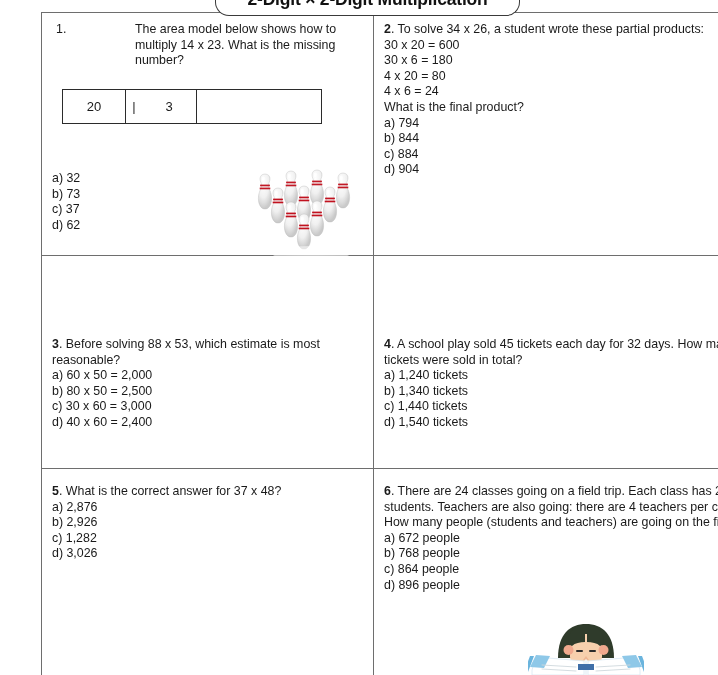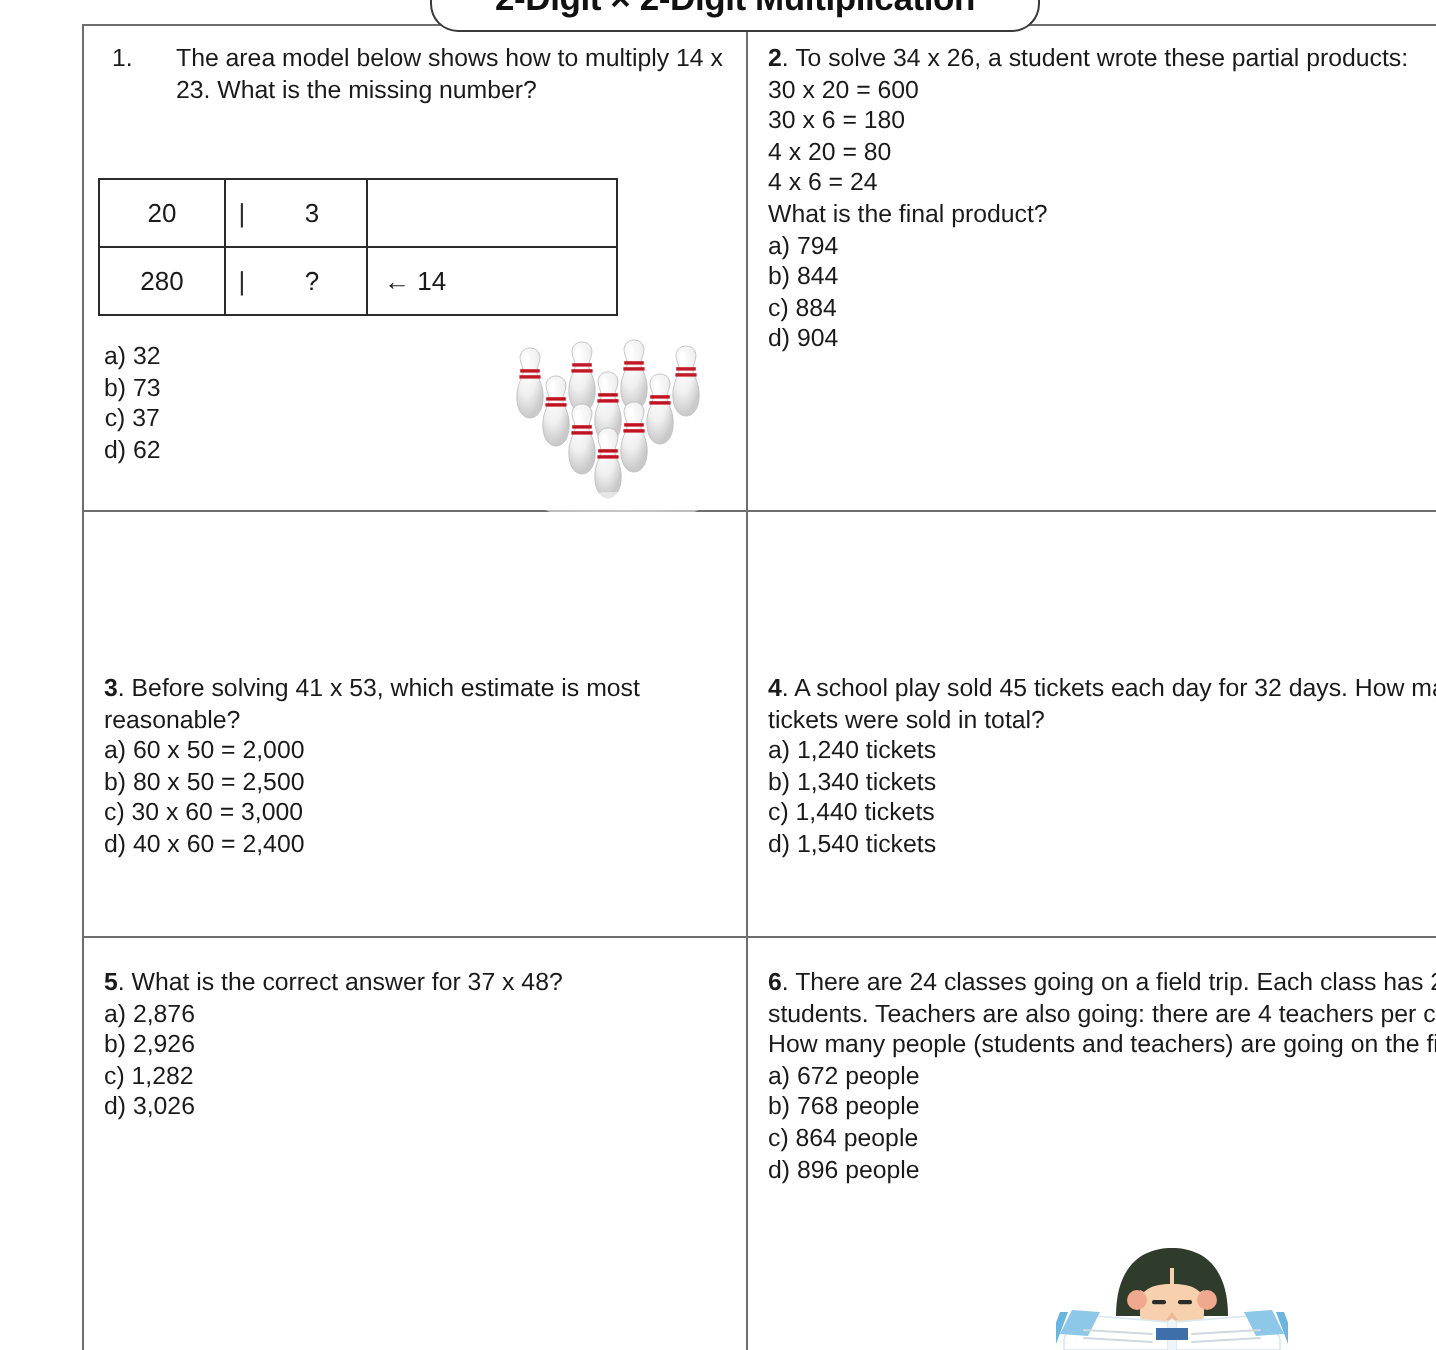--- a/index.html
+++ b/index.html
@@ -77,40 +77,39 @@
   .q1-head {
     display: flex;
     gap: 0px;
   }
   .q1-marker {
     width: 36px;
     flex: 0 0 36px;
     padding-left: 4px;
     box-sizing: border-box;
   }
-  .q1-body { flex: 1; }
+  .q1-body { flex: 1; margin-left: 47px; }
 
   .choices {
     margin: 0;
     padding: 0;
     list-style: none;
   }
   .choices li { white-space: nowrap; }
 
   .q1-choices {
     position: absolute;
     left: 10px;
     top: 158px;
-    text-align: center;
   }
 
   
   .area-model {
     position: absolute;
-    left: 7px;
+    left: 20px;
     top: 76px;
     width: 248px;
     border-collapse: collapse;
     table-layout: fixed;
     border-radius: 16px;
   }
   .area-model td {
     border: 1.4px solid #2b2b2b;
     padding: 0;
     height: 33px;
@@ -171,26 +170,20 @@
         </div>
 
         <table class="area-model">
           <tbody>
             <tr>
               <td class="am-c1">20</td>
               <td class="am-c2 am-pipe">|</td>
               <td class="am-c3">3</td>
               <td class="am-c4"></td>
             </tr>
-            <tr>
-              <td class="am-c1">280</td>
-              <td class="am-c2 am-pipe">|</td>
-              <td class="am-c3">?</td>
-              <td class="am-c4 am-arrow">← 14</td>
-            </tr>
           </tbody>
         </table>
 
         <ul class="choices q1-choices">
           <li>a) 32</li>
           <li>b) 73</li>
           <li>c) 37</li>
           <li>d) 62</li>
         </ul>
       </td>
@@ -209,21 +202,21 @@
           <li>b) 844</li>
           <li>c) 884</li>
           <li>d) 904</li>
         </ul>
       </td>
     </tr>
 
     <tr class="row-2">
       <td class="col-left">
         <div style="height:72px"></div>
-        <p class="qtext"><span class="qnum-bold">3</span><span>. Before solving 41 x 53, which estimate is most reasonable?</span></p>
+        <p class="qtext"><span class="qnum-bold">3</span><span>. Before solving 88 x 53, which estimate is most reasonable?</span></p>
         <ul class="choices">
           <li>a) 60 x 50 = 2,000</li>
           <li>b) 80 x 50 = 2,500</li>
           <li>c) 30 x 60 = 3,000</li>
           <li>d) 40 x 60 = 2,400</li>
         </ul>
       </td>
 
       <td class="col-right">
         <div style="height:72px"></div>

